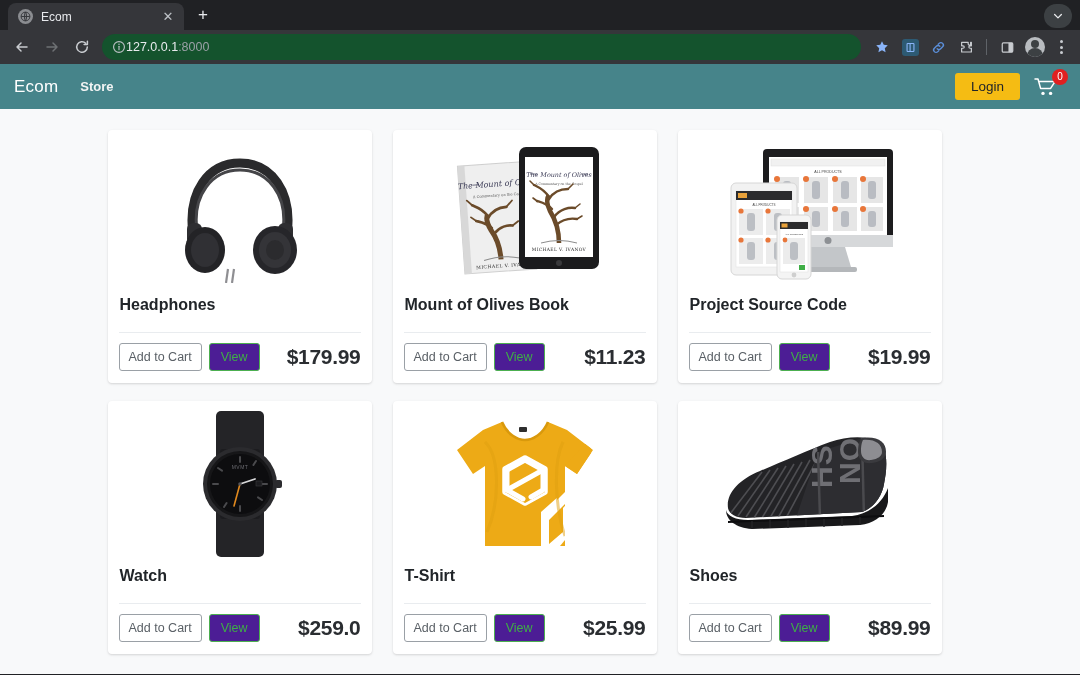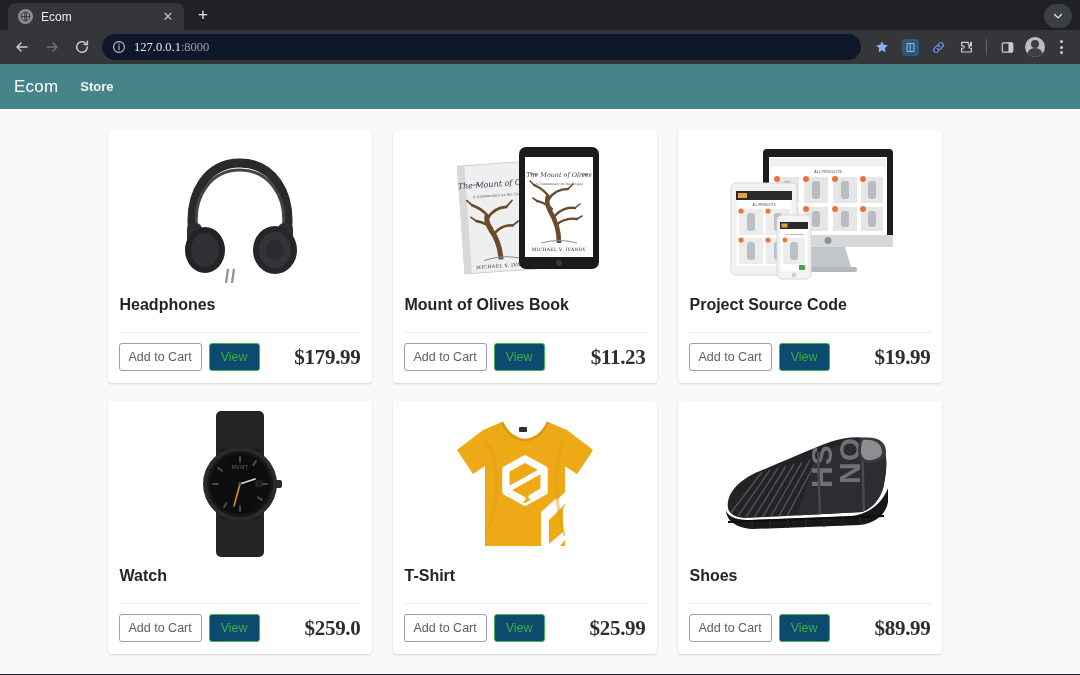--- a/index.html
+++ b/index.html
@@ -95,29 +95,27 @@
     display: flex; align-items: center; justify-content: center;
     border-radius: 50%;
     color: #c9ccd0;
   }
   .nav-btn svg { width: 16px; height: 16px; }
   .nav-btn.disabled { color: #6e7174; }
 
   .omnibox {
     flex: 1;
     height: 26px;
-    background: #0f172a;
+    background: #14532d;
     border-radius: 13px;
     display: flex;
     align-items: center;
     padding: 0 10px;
     margin: 0 6px 0 4px;
-    gap: 8px;
     min-width: 0;
-    font-family: Liberation Serif, serif;
   }
   .omnibox-info { width: 14px; height: 14px; flex: 0 0 14px; color: #bdc1c6; }
   .omnibox-info svg { width: 14px; height: 14px; display: block; }
   .url { font-size: 12.5px; color: #e8eaed; white-space: nowrap; }
   .url .dim { color: #9aa0a6; }
 
   .tb-icons { display: flex; align-items: center; gap: 2px; }
   .tb-icon {
     width: 26px; height: 26px;
     display: flex; align-items: center; justify-content: center;
@@ -252,37 +250,36 @@
     border: 1px solid #9aa0a6;
     color: #5a6066;
     font-size: 12.5px;
     padding: 6px 9px;
     border-radius: 3px;
     font-family: "Liberation Sans", sans-serif;
     cursor: pointer;
     white-space: nowrap;
   }
   .btn-view {
-    background: #0c4a6e;
+    background: #4c1d95;
     border: 1px solid #4caf50;
     color: #3fae46;
     font-size: 12.5px;
     padding: 6px 11px;
     border-radius: 3px;
     font-family: "Liberation Sans", sans-serif;
     cursor: pointer;
   }
   .price {
     margin-left: auto;
     font-size: 21px;
     font-weight: bold;
     color: #2a2d31;
     letter-spacing: -.3px;
     white-space: nowrap;
-    font-family: Liberation Serif, serif;
   }
 </style>
 </head>
 <body>
 
 <div class="browser">
 
   <div class="tabstrip">
     <div class="tab">
       <span class="tab-favicon">
@@ -377,20 +374,33 @@
           <i></i>
       </div>
     </div>
   </div>
 
   <div class="viewport">
 
     <div class="navbar">
       <span class="brand">Ecom</span>
       <a class="nav-link">Store</a>
+      <div class="nav-right">
+        <button class="login-btn">Login</button>
+        <div class="cart-wrap">
+          <span class="cart-icon">
+            <svg viewBox="0 0 24 20" fill="none" stroke="currentColor" stroke-width="1.5" stroke-linecap="round" stroke-linejoin="round">
+              <path d="M1 2h3l2.6 9.4h10L21 4.6H5.2"></path>
+              <circle cx="9" cy="16.4" r="1.7" fill="currentColor" stroke="none"></circle>
+              <circle cx="16.6" cy="16.4" r="1.7" fill="currentColor" stroke="none"></circle>
+            </svg>
+          </span>
+          <span class="cart-badge">0</span>
+        </div>
+      </div>
     </div>
 
     <div class="content">
       <div class="grid">
 
         <div class="card">
           <div class="card-img">
             <svg width="150" height="140" viewBox="0 0 150 140">
               <path d="M28 92 C22 48 44 20 75 20 C106 20 128 48 122 92" fill="none" stroke="#2a2a2c" stroke-width="9" stroke-linecap="round"></path>
               <path d="M32 88 C27 52 47 27 75 27 C103 27 123 52 118 88" fill="none" stroke="#454548" stroke-width="3" stroke-linecap="round"></path>

